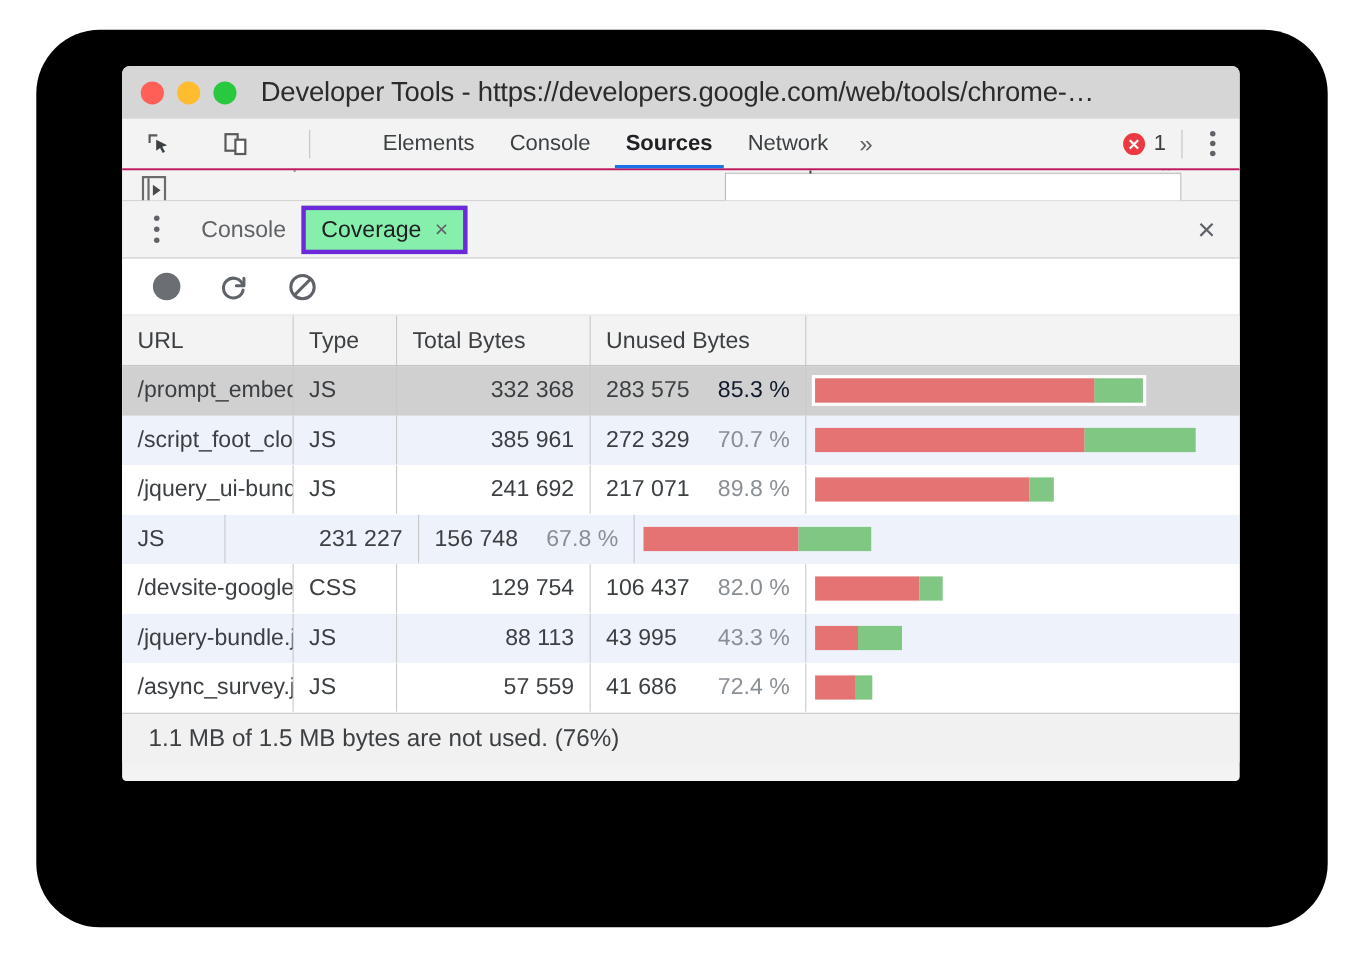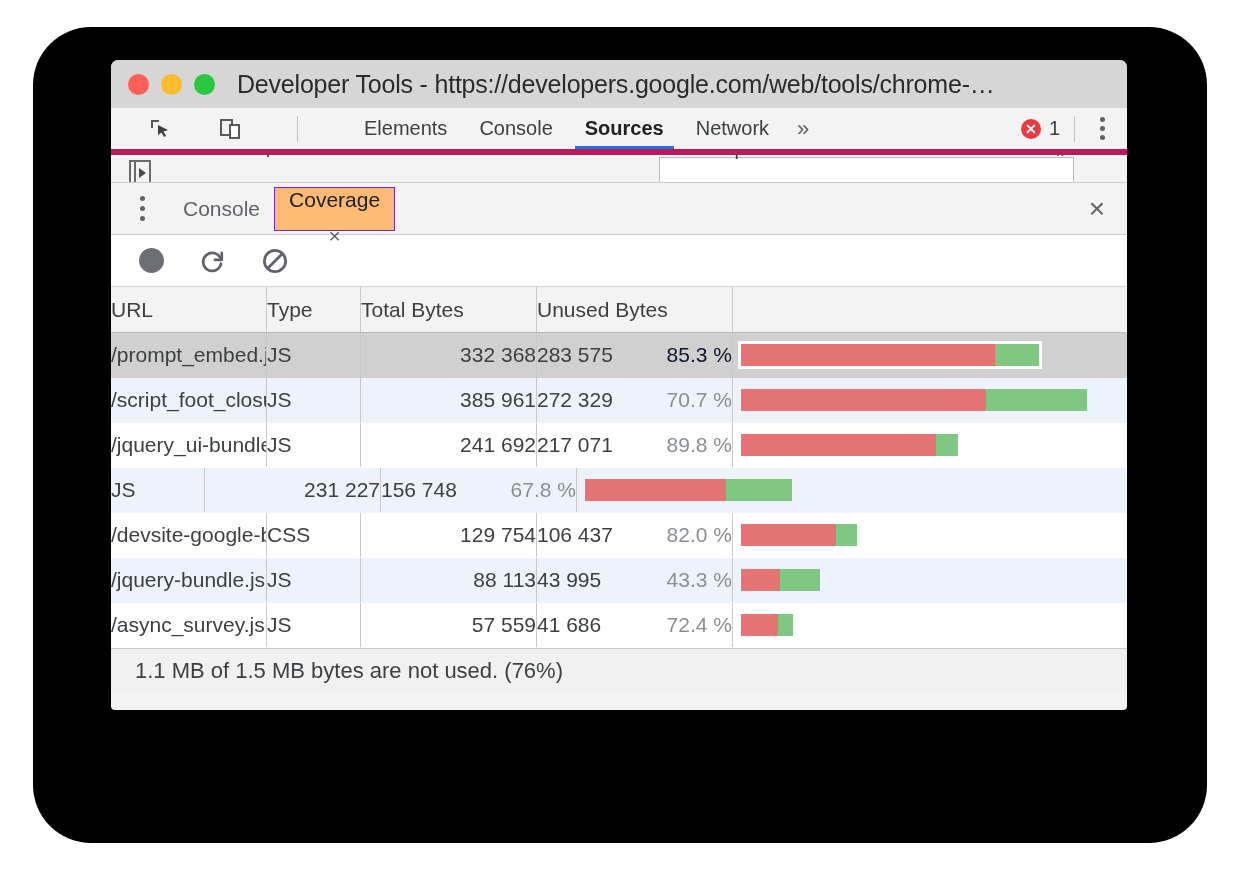--- a/index.html
+++ b/index.html
@@ -52,24 +52,24 @@
     color: #2b2b2b;
     white-space: nowrap;
     overflow: hidden;
     letter-spacing: -0.2px;
   }
 
   
   .tabbar {
     height: 47px;
     background: #f3f3f3;
-    border-bottom: 6px solid #be185d;
+    border-bottom: 2px solid #be185d;
     display: flex;
     align-items: center;
-    padding-left: 32px;
+    padding-left: 16px;
     box-sizing: border-box;
     position: relative;
     gap: 36px;
   }
   .tool-icon {
     width: 34px; height: 34px;
     display: flex; align-items: center; justify-content: center;
     color: #5a5a5a;
   }
   .tb-divider {
@@ -214,24 +214,23 @@
   }
   .drawer-kebab i { width: 5px; height: 5px; border-radius: 50%; background: #5f6368; display: block; }
   .dtab {
     font-size: 21px; color: #5f6368;
     padding: 0 14px; height: 44px;
     display: flex; align-items: center; gap: 12px;
     box-sizing: border-box;
     white-space: nowrap;
   }
   .dtab.active {
-    background: #fdba74;
-    border: 1px solid #6d28d9;
+    background: #86efac;
+    border: 4px solid #6d28d9;
     color: #202124;
-    flex-direction: column;
   }
   .dtab-close { font-size: 21px; color: #5f6368; }
   .drawer-close {
     position: absolute; right: 22px; top: 50%;
     transform: translateY(-50%);
     font-size: 28px; color: #5f6368; line-height: 1;
   }
 
   
   .cov-toolbar {
@@ -254,21 +253,21 @@
     border-bottom: 1px solid #b8b8b8;
     height: 45px;
   }
   .cell {
     display: flex; align-items: center;
     font-size: 21px; color: #3c4043;
     box-sizing: border-box;
     overflow: hidden;
     white-space: nowrap;
     border-right: 1px solid #c9c9c9;
-    padding: 0 0;
+    padding: 0 14px;
   }
   .c-url  { width: 156px; }
   .c-type { width: 94px; }
   .c-total{ width: 176px; justify-content: flex-end; }
   .c-unused { width: 196px; justify-content: space-between; gap: 14px; }
   .c-bar { flex: 1; border-right: none; padding-left: 8px; }
   .thead .cell { color: #3c4043; }
   .thead .c-total, .thead .c-unused { justify-content: flex-start; }
 
   .trow.body { border-bottom: 1px solid transparent; }

